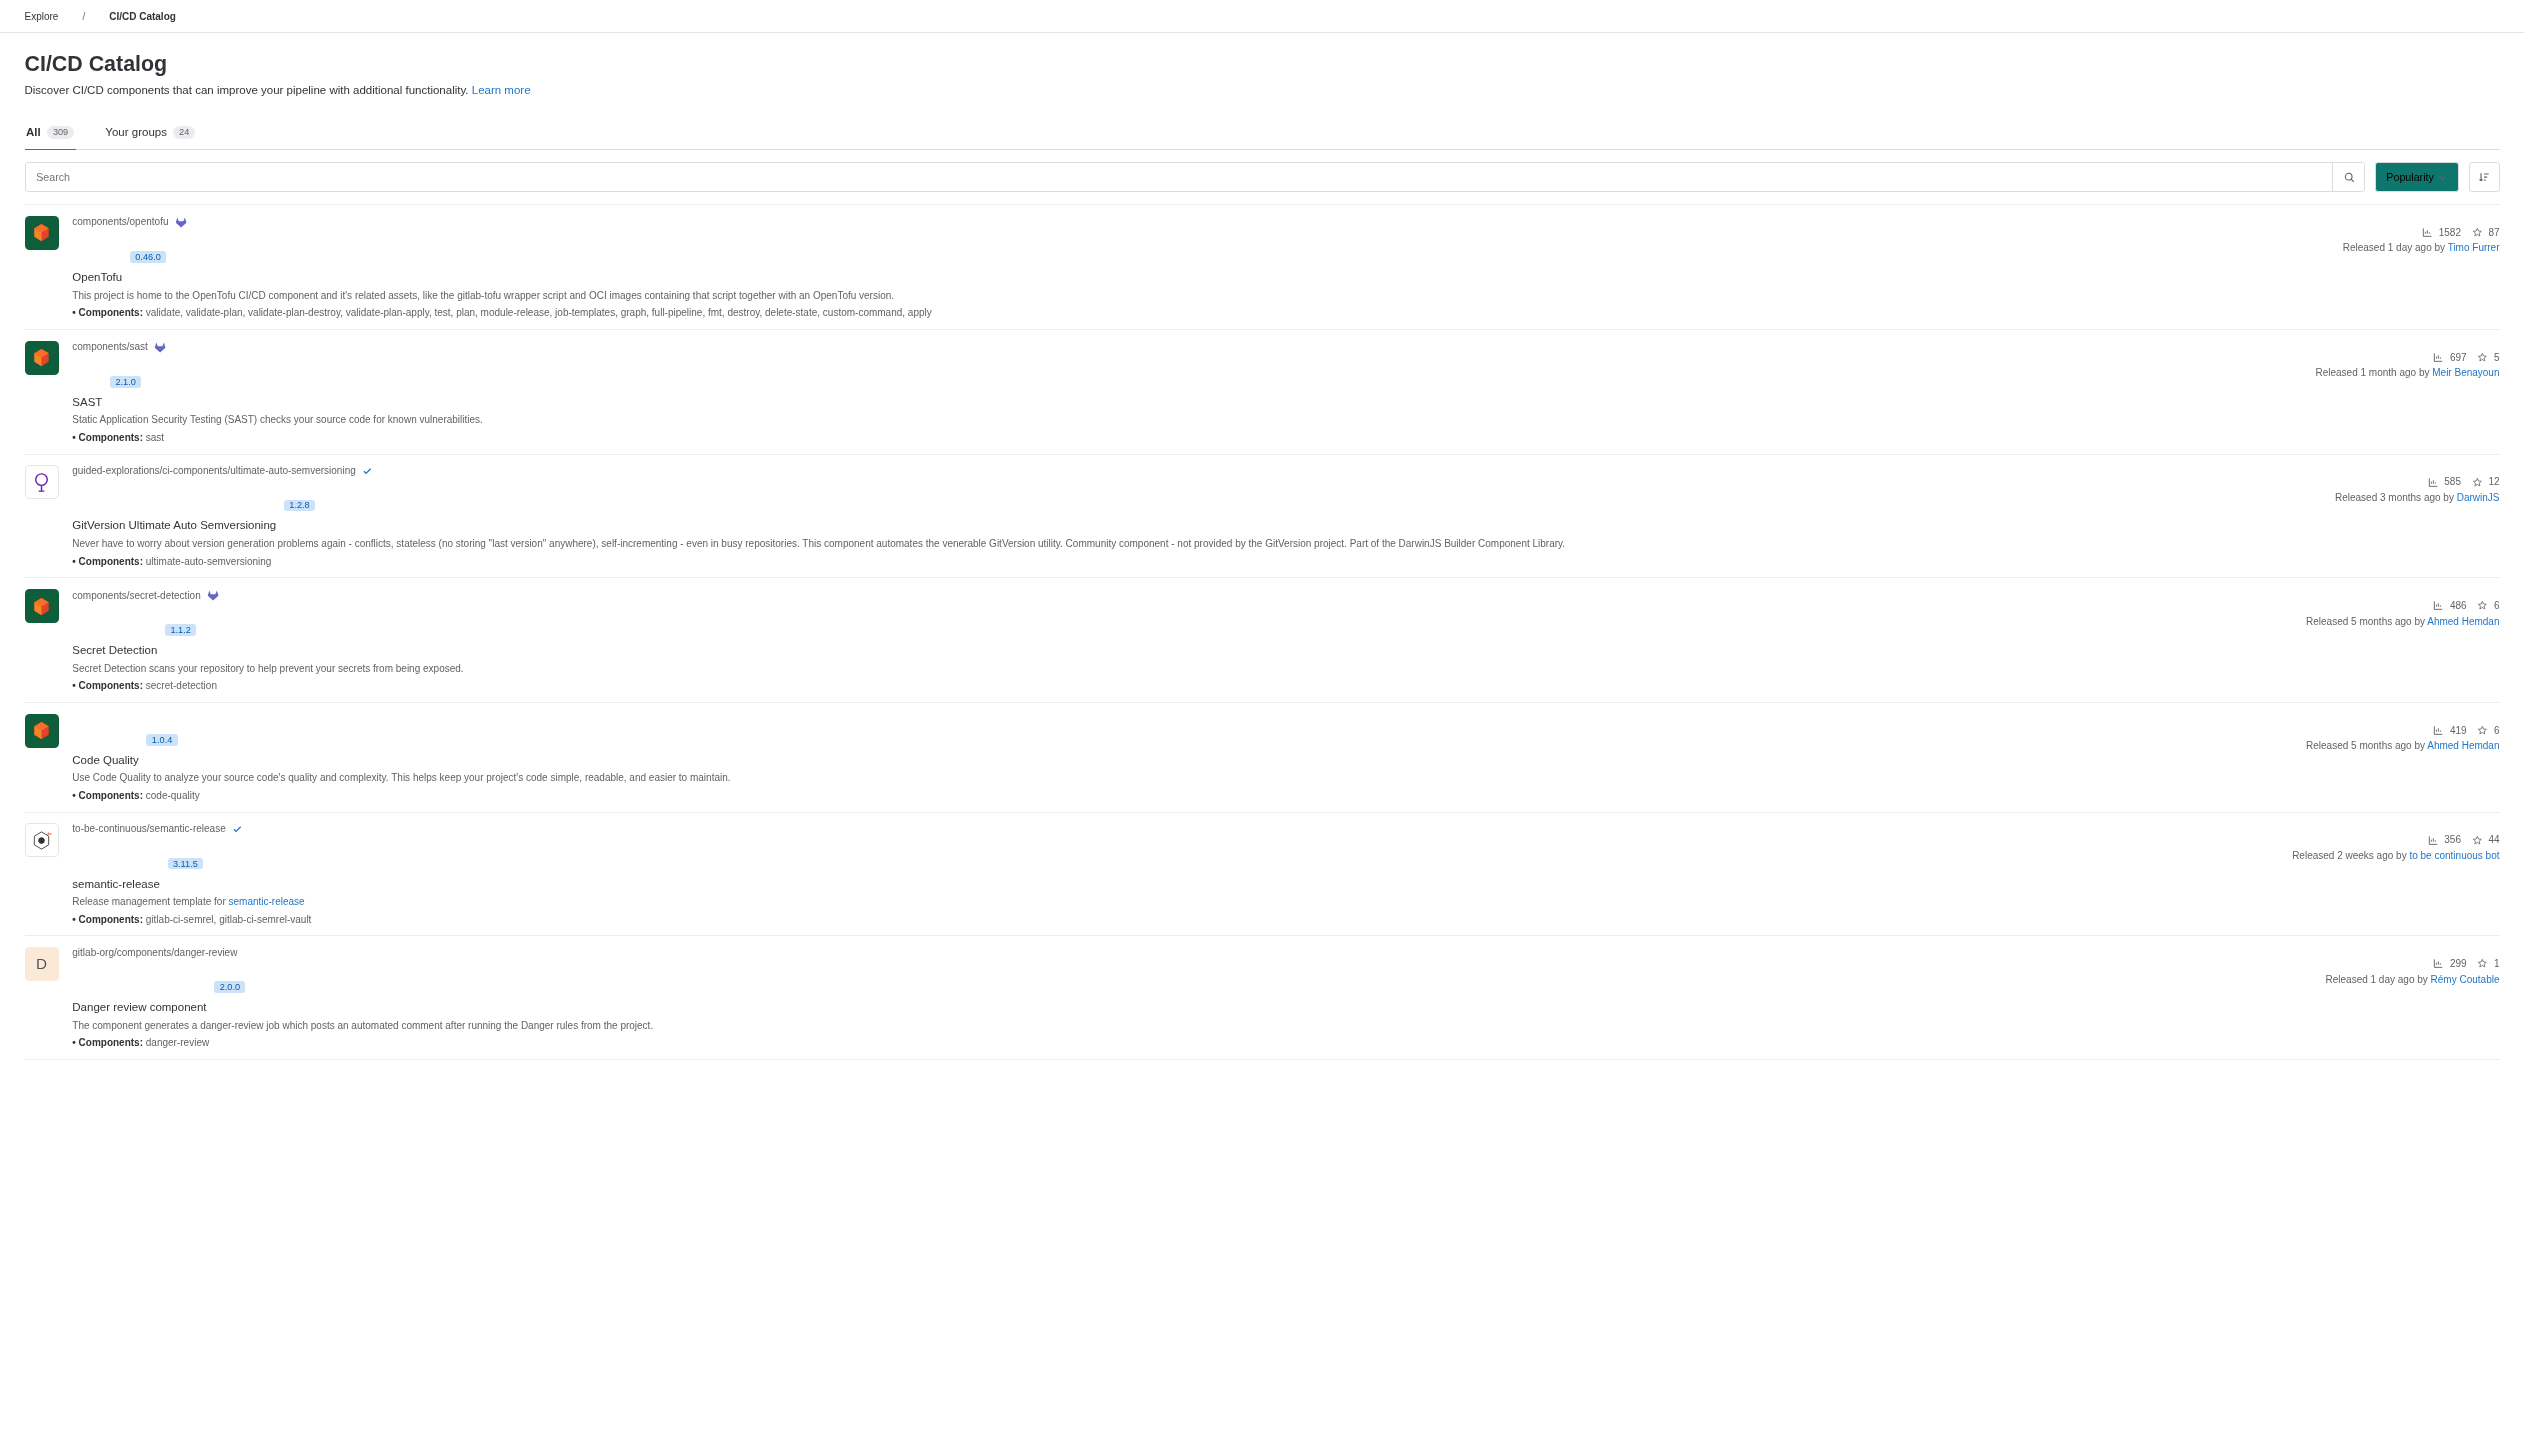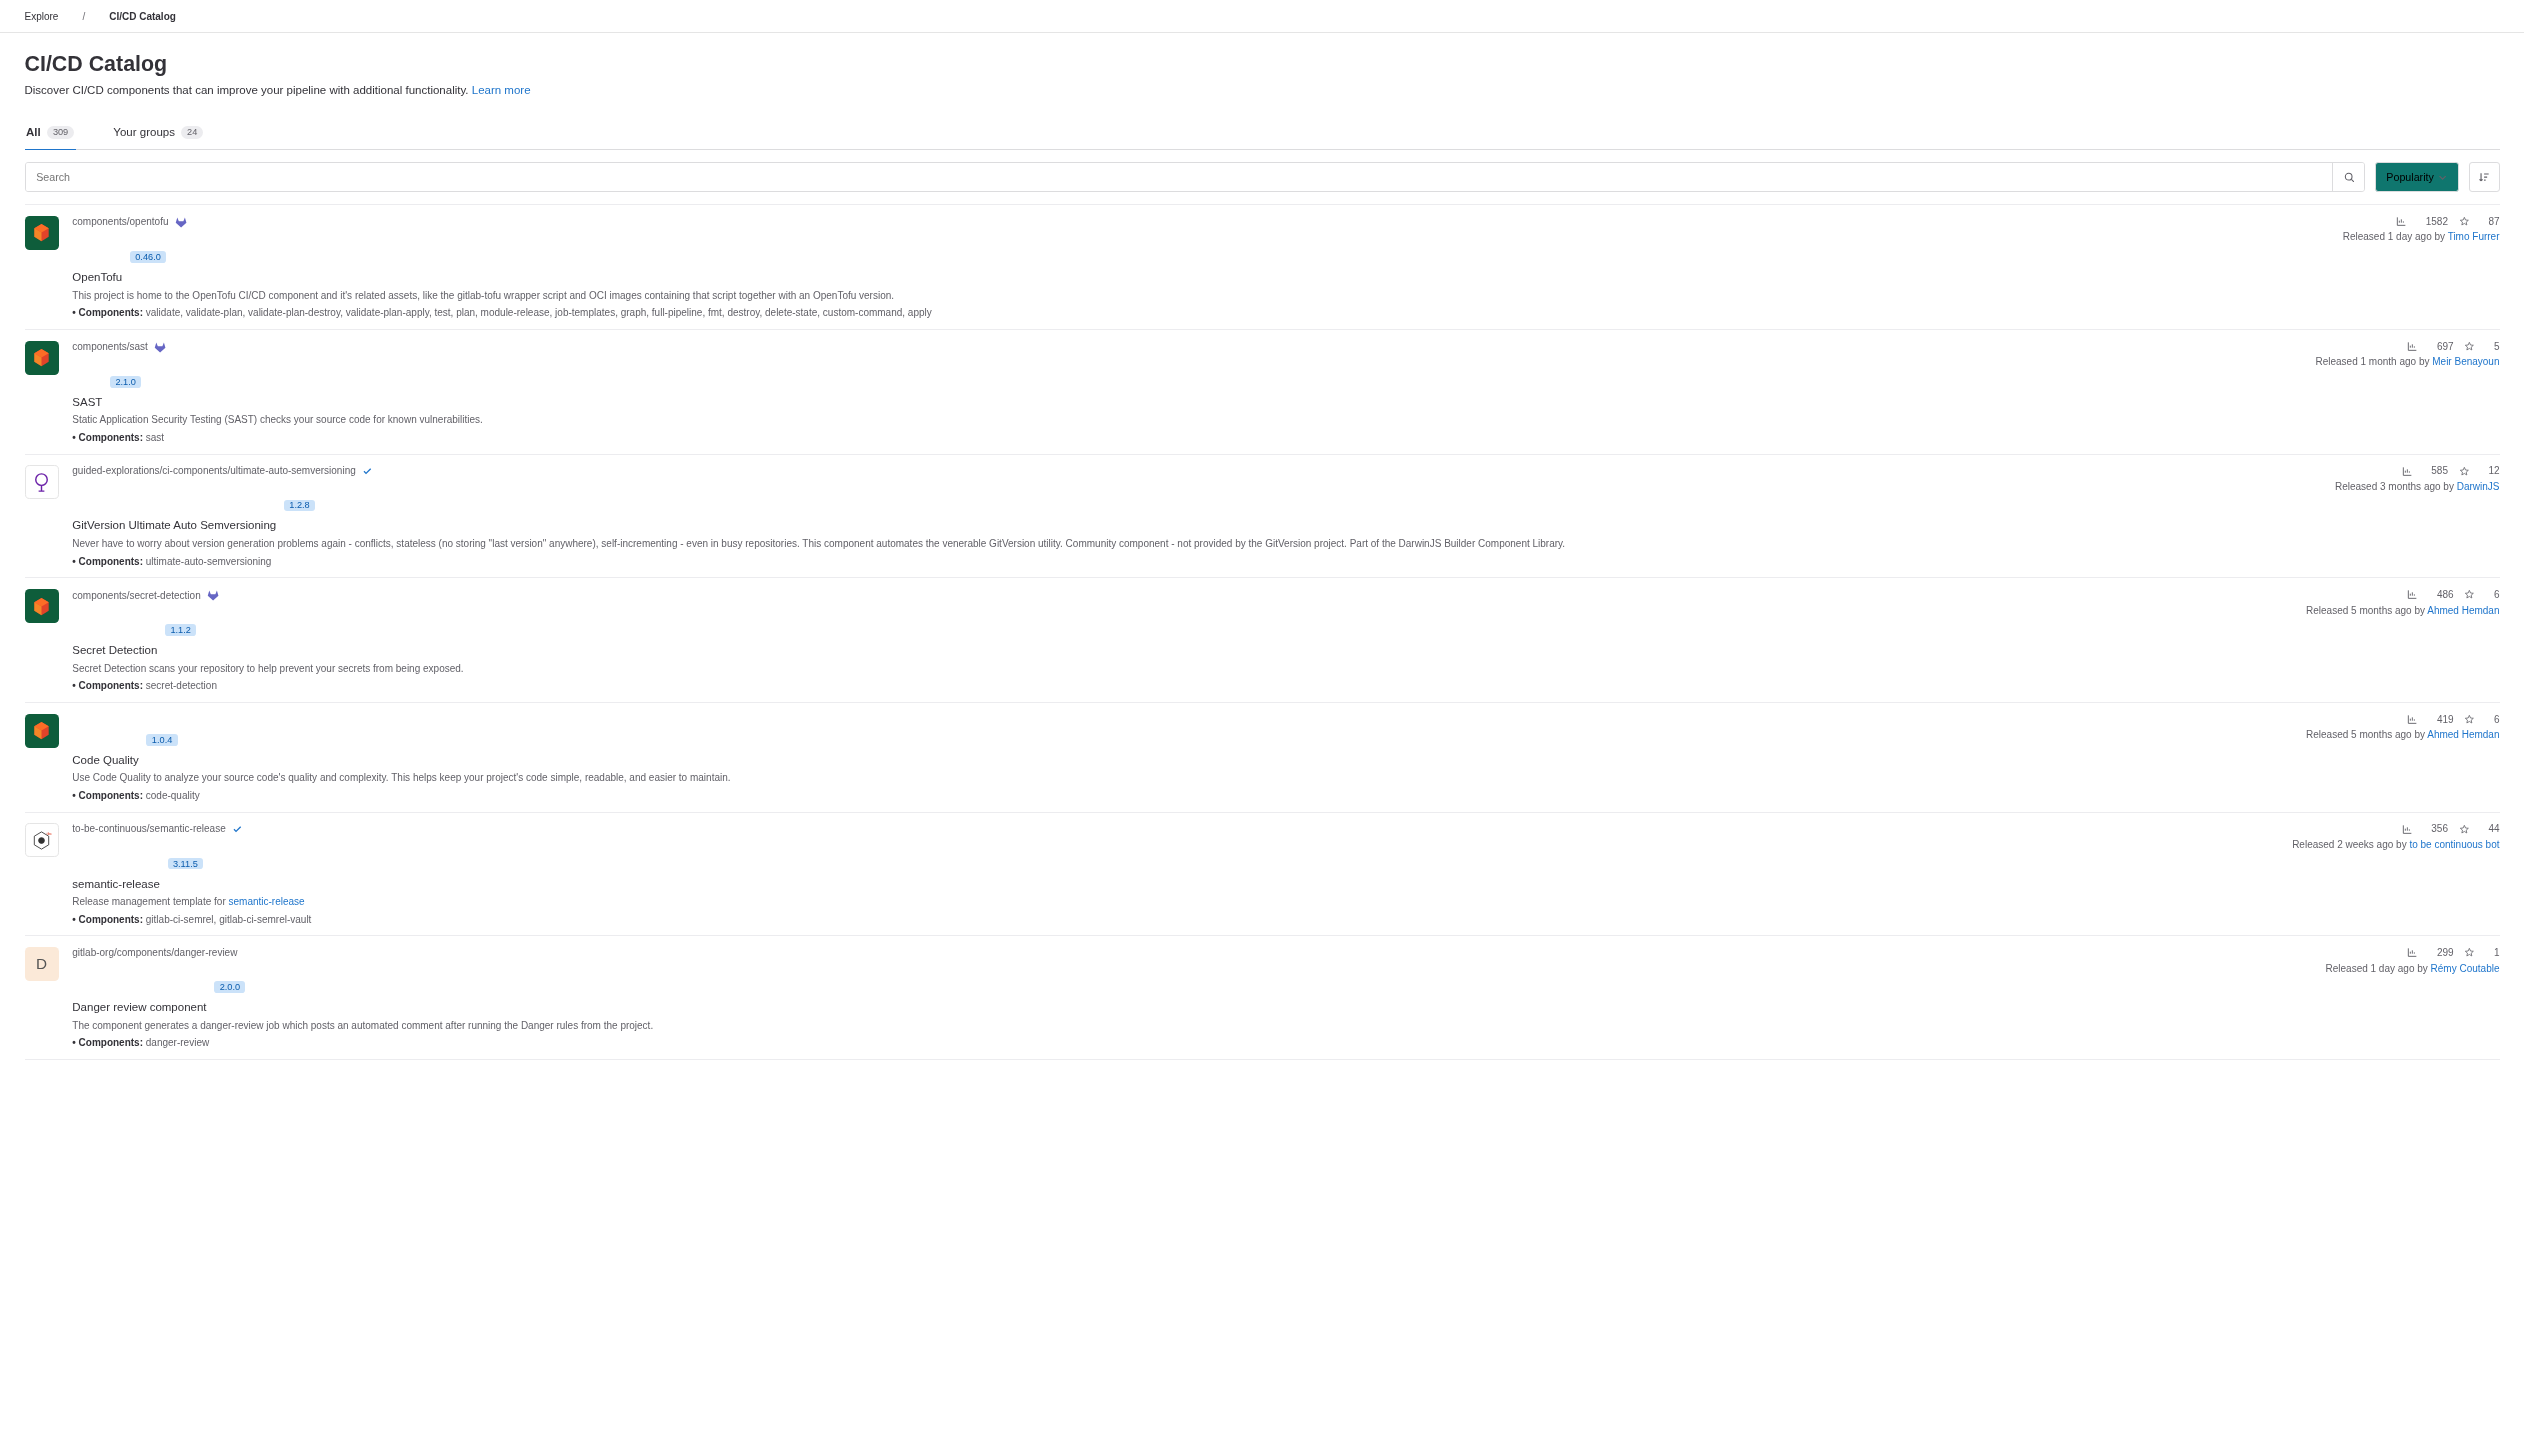--- a/index.html
+++ b/index.html
@@ -10,21 +10,21 @@
 .breadcrumbs .sep { color: #737278; }
 .breadcrumbs .current { color: #333238; font-weight: 600; }
 .breadcrumbs .parent { color: #333238; }
 
 hr.top-divider { border: none; border-top: 0.8px solid #e5e5e5; margin: 0; }
 
 .page { padding: 18.4px 24.5px 37px 24.5px; }
 .page-title { font-size: 21.4px; font-weight: 700; margin-bottom: 7.7px; }
 .page-desc { font-size: 11.5px; color: #333238; margin-bottom: 21.4px; }
 
-.tabs { display: flex; gap: 36px; border-bottom: 0.8px solid #dcdcde; margin-bottom: 12.2px; }
+.tabs { display: flex; gap: 28px; border-bottom: 0.8px solid #dcdcde; margin-bottom: 12.2px; }
 .tab { display: flex; align-items: center; gap: 6.1px; padding: 7.7px 1.5px 10.7px 1.5px; font-size: 11.5px; color: #333238; cursor: pointer; position: relative; }
 .tab.active { font-weight: 600; }
 .tab.active::after { content: ""; position: absolute; left: 0; right: 0; bottom: -0.8px; height: 1.5px; background: #1f75cb; }
 .tab-badge { background: #ececef; color: #626168; border-radius: 7.7px; padding: 1.5px 6.1px; font-size: 9.2px; font-weight: 500; }
 
 .controls { display: flex; gap: 9.2px; margin-bottom: 12.2px; }
 .search-wrap { flex: 1; display: flex; border: 0.8px solid #dcdcde; border-radius: 3.1px; overflow: hidden; }
 .search-input { flex: 1; border: none; padding: 7.7px 10.7px; font-size: 10.7px; outline: none; }
 .search-btn { width: 32px; border: none; border-left: 0.8px solid #dcdcde; background: #fff; display: flex; align-items: center; justify-content: center; cursor: pointer; }
 .sort-btn { border: 0.8px solid #dcdcde; border-radius: 3.1px; background: #0f766e; padding: 6.1px 10.7px; font-size: 10.7px; display: flex; align-items: center; gap: 4.6px; cursor: pointer; }
@@ -44,21 +44,21 @@
 .item-title-row { display: flex; align-items: center; gap: 7.7px; margin-bottom: 4.6px; }
 .item-title { font-size: 11.5px; font-weight: 400; color: #333238; cursor: pointer; margin-top: 40px; }
 .version-badge { background: #cbe2f9; color: #0b5cad; border-radius: 3.1px; padding: 0.8px 5.4px; font-size: 9.2px; font-weight: 500; }
 .item-desc { font-size: 10px; color: #626168; margin-bottom: 4.6px; line-height: 1.5; }
 .item-desc a { color: #1f75cb; }
 .item-components { font-size: 10px; color: #626168; }
 .item-components .label { font-weight: 600; color: #333238; }
 
 .item-meta { text-align: right; flex-shrink: 0; display: flex; flex-direction: column; align-items: flex-end; gap: 4.6px; }
 .meta-stats { display: flex; gap: 10.7px; align-items: center; font-size: 10px; color: #626168; }
-.meta-stat { display: flex; align-items: center; gap: 19px; }
+.meta-stat { display: flex; align-items: center; gap: 6px; margin-top: 11px; }
 .meta-released { font-size: 10px; color: #626168; }
 
 .gitlab-badge { width: 12.2px; height: 12.2px; color: #6666c4; }
 .verified-check { width: 10.7px; height: 10.7px; color: #1f75cb; }
 .icon-sm { width: 10.7px; height: 10.7px; }
 .chevron { width: 9.2px; height: 9.2px; }
 </style>
 </head>
 <body>
 

